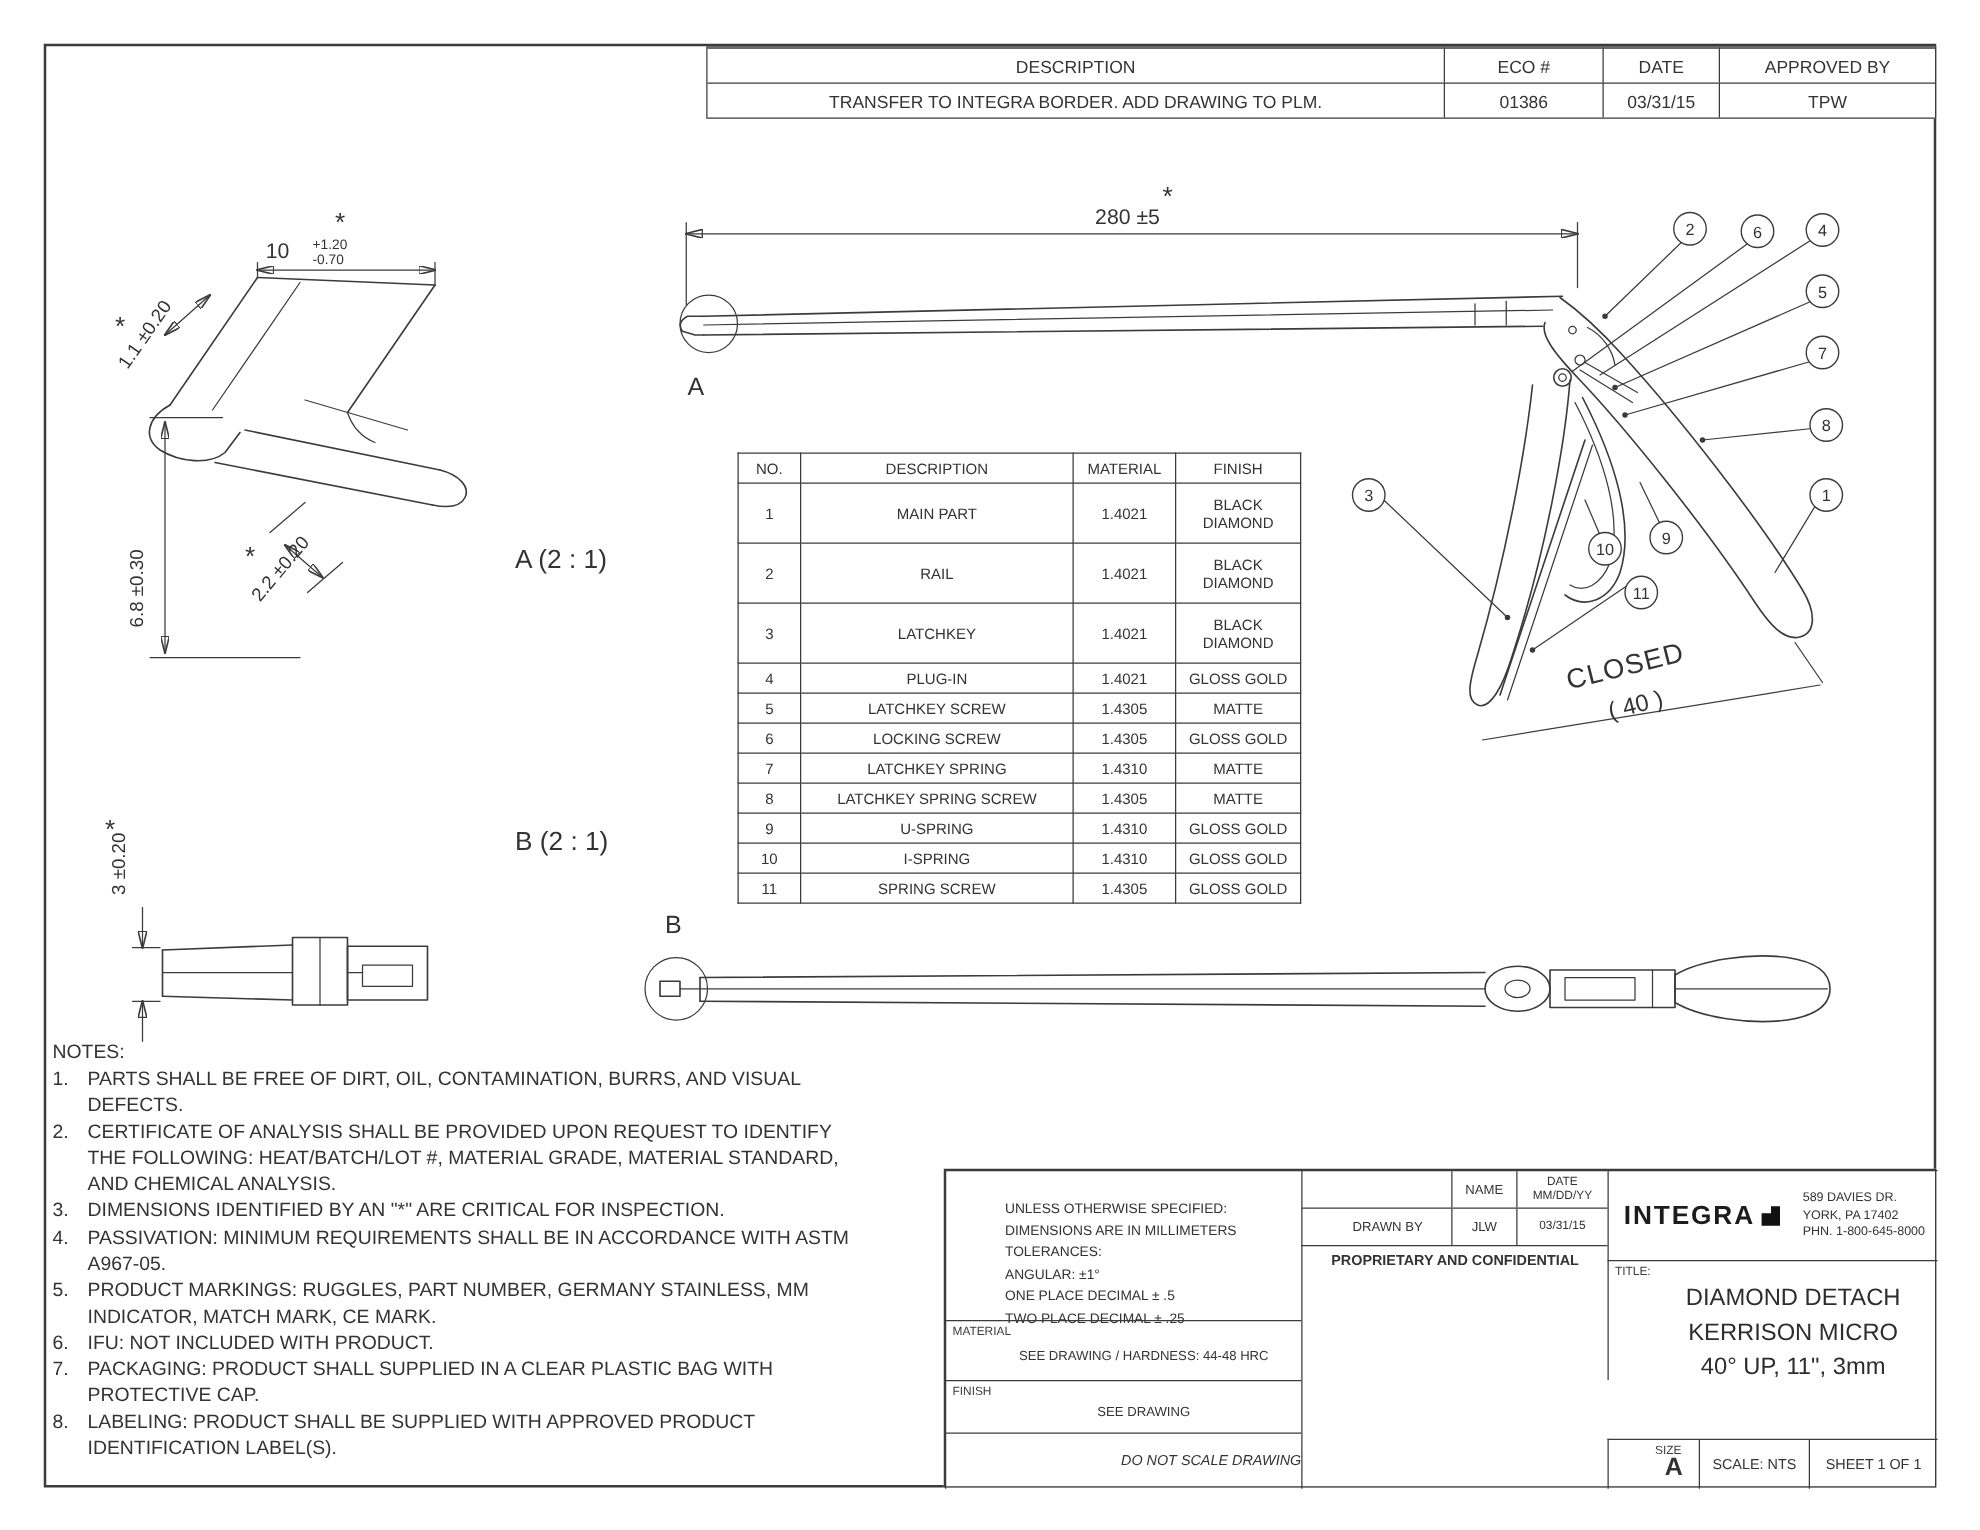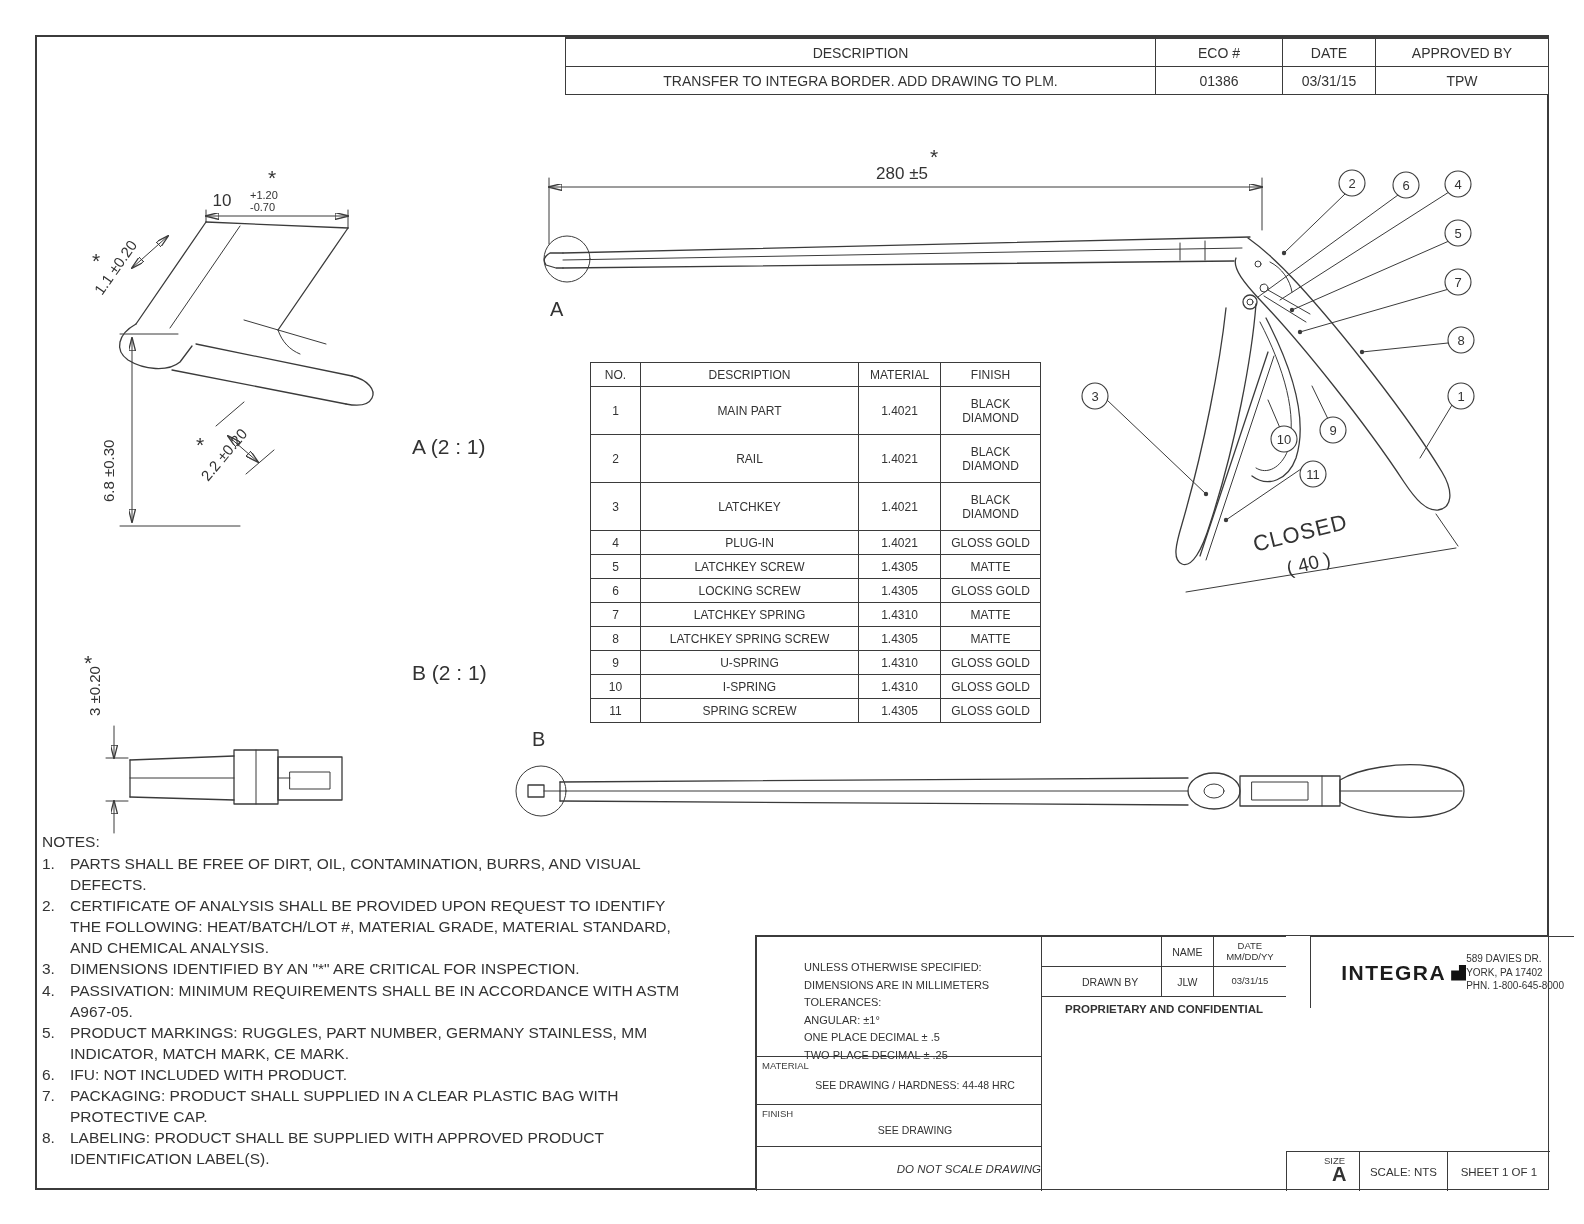--- a/index.html
+++ b/index.html
@@ -60,21 +60,21 @@
   .fin .tb-val { margin-top:19px; }
   .dns { display:flex; align-items:center; justify-content:flex-end; font-size:11.5px;font-style:italic; }
   .ndrow { display:flex; font-size:10.5px; }
   .ndrow > div { display:flex; align-items:center; justify-content:center; }
   .ndrow .nd1 { width:100px; justify-content:flex-start; padding-left:8px; }
   .ndrow .nd2 { width:60px; border-left:1px solid #3b3b3b; }
   .ndrow .nd3 { width:85px; border-left:1px solid #3b3b3b; flex-direction:column; font-size:9.5px; line-height:1.1; }
   .prop { padding:6px 8px; }
   .prop-title { font-weight:bold; font-size:11.5px;margin-left:15px; }
   .prop-text { font-size:11px; line-height:1.3; margin-top:2px; }
-  .logo { display:flex; align-items:center; justify-content:flex-end; padding:0 10px 0 12px;margin-left:24px; }
+  .logo { display:flex; align-items:center; justify-content:space-between; padding:0 10px 0 12px; }
   .logo-wrap { display:flex; align-items:center; gap:5px; }
   .logo-text { font-size:21px; font-weight:600; letter-spacing:1.5px; color:#1c1c1c; }
   .logo-mark { width:15px; height:16px; background:#111;
                clip-path:polygon(0 38%, 52% 38%, 52% 0, 100% 0, 100% 100%, 0 100%); }
   .addr { font-size:10px; line-height:1.35; color:#333; }
   .titlecell { text-align:center; }
   .title-lines { margin-top:16px; font-size:19px; line-height:1.45; color:#2d2d2d; }
   .partcell { text-align:center; }
   .part-num { margin-top:18px; font-size:19px; color:#2d2d2d; }
   .szrow { display:flex; }
@@ -449,20 +449,28 @@
         <span class="logo-text">INTEGRA</span>
         <span class="logo-mark"></span>
       </div>
       <div class="addr">
         <div>589 DAVIES DR.</div>
         <div>YORK, PA 17402</div>
         <div>PHN. 1-800-645-8000</div>
       </div>
     </div>
 
+    <div class="tb-cell titlecell" style="left:530px;top:72px;width:264px;height:96px;">
+      <span class="tb-label">TITLE:</span>
+      <div class="title-lines">
+        <div>DIAMOND DETACH</div>
+        <div>KERRISON MICRO</div>
+        <div>40° UP, 11", 3mm</div>
+      </div>
+    </div>
 
 
     <div class="tb-cell szrow" style="left:530px;top:215px;width:264px;height:40px;">
       <div class="sz">
         <span class="tb-label">SIZE</span>
         <div class="sz-val">A</div>
       </div>
       <div class="sc">SCALE: NTS</div>
       <div class="sh">SHEET 1 OF 1</div>
     </div>

